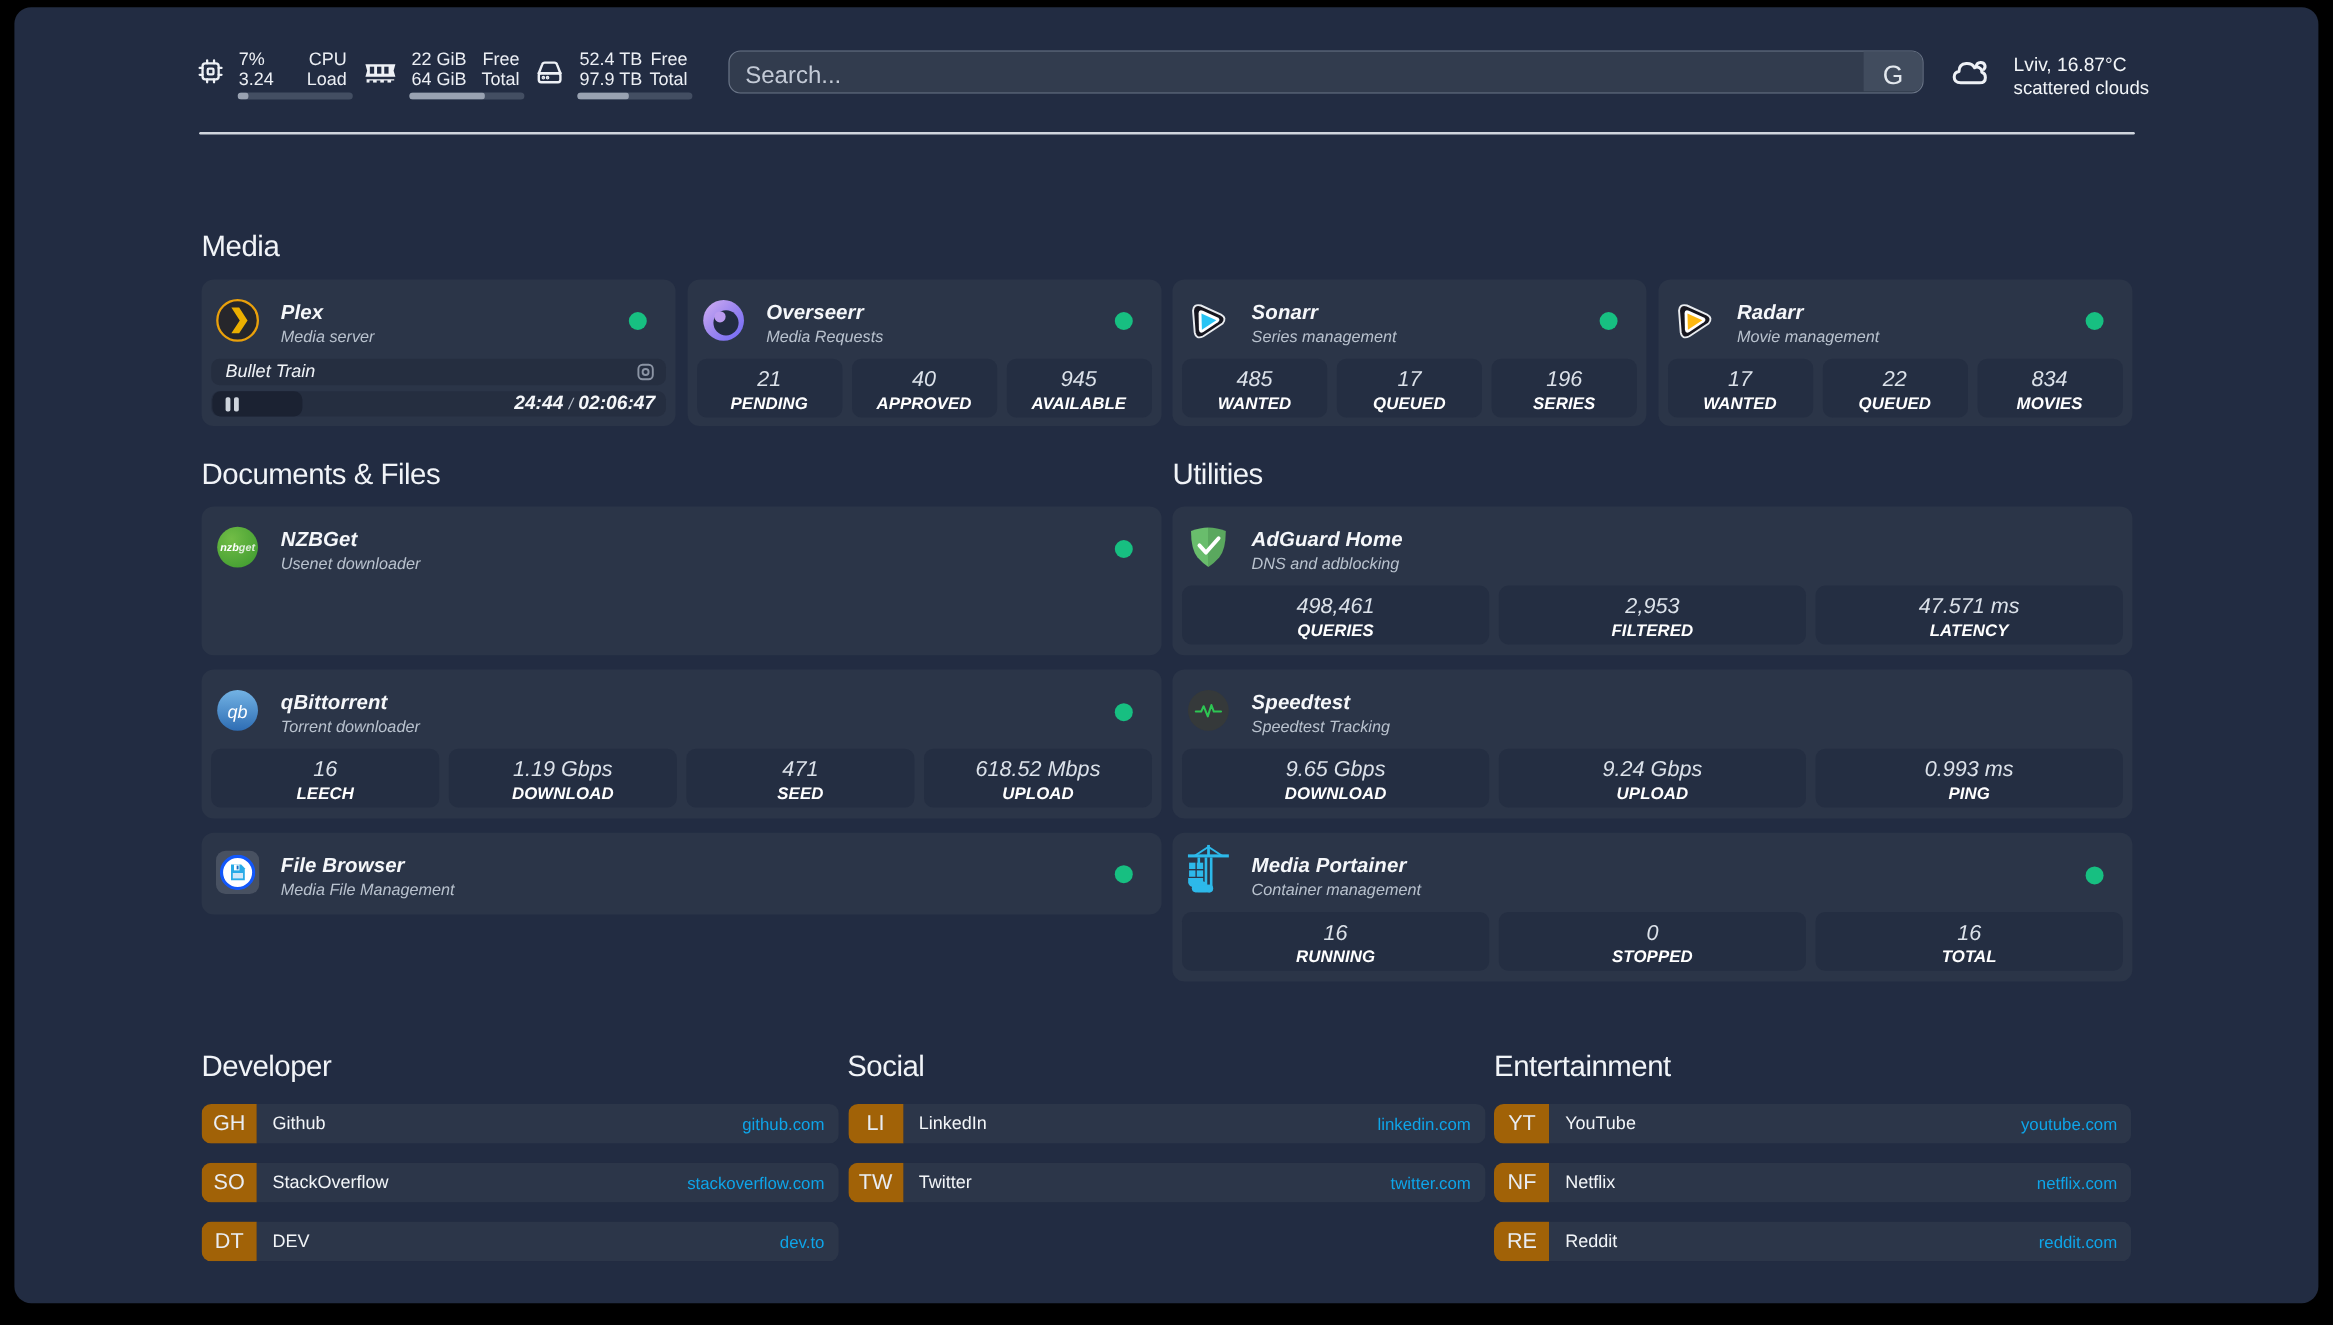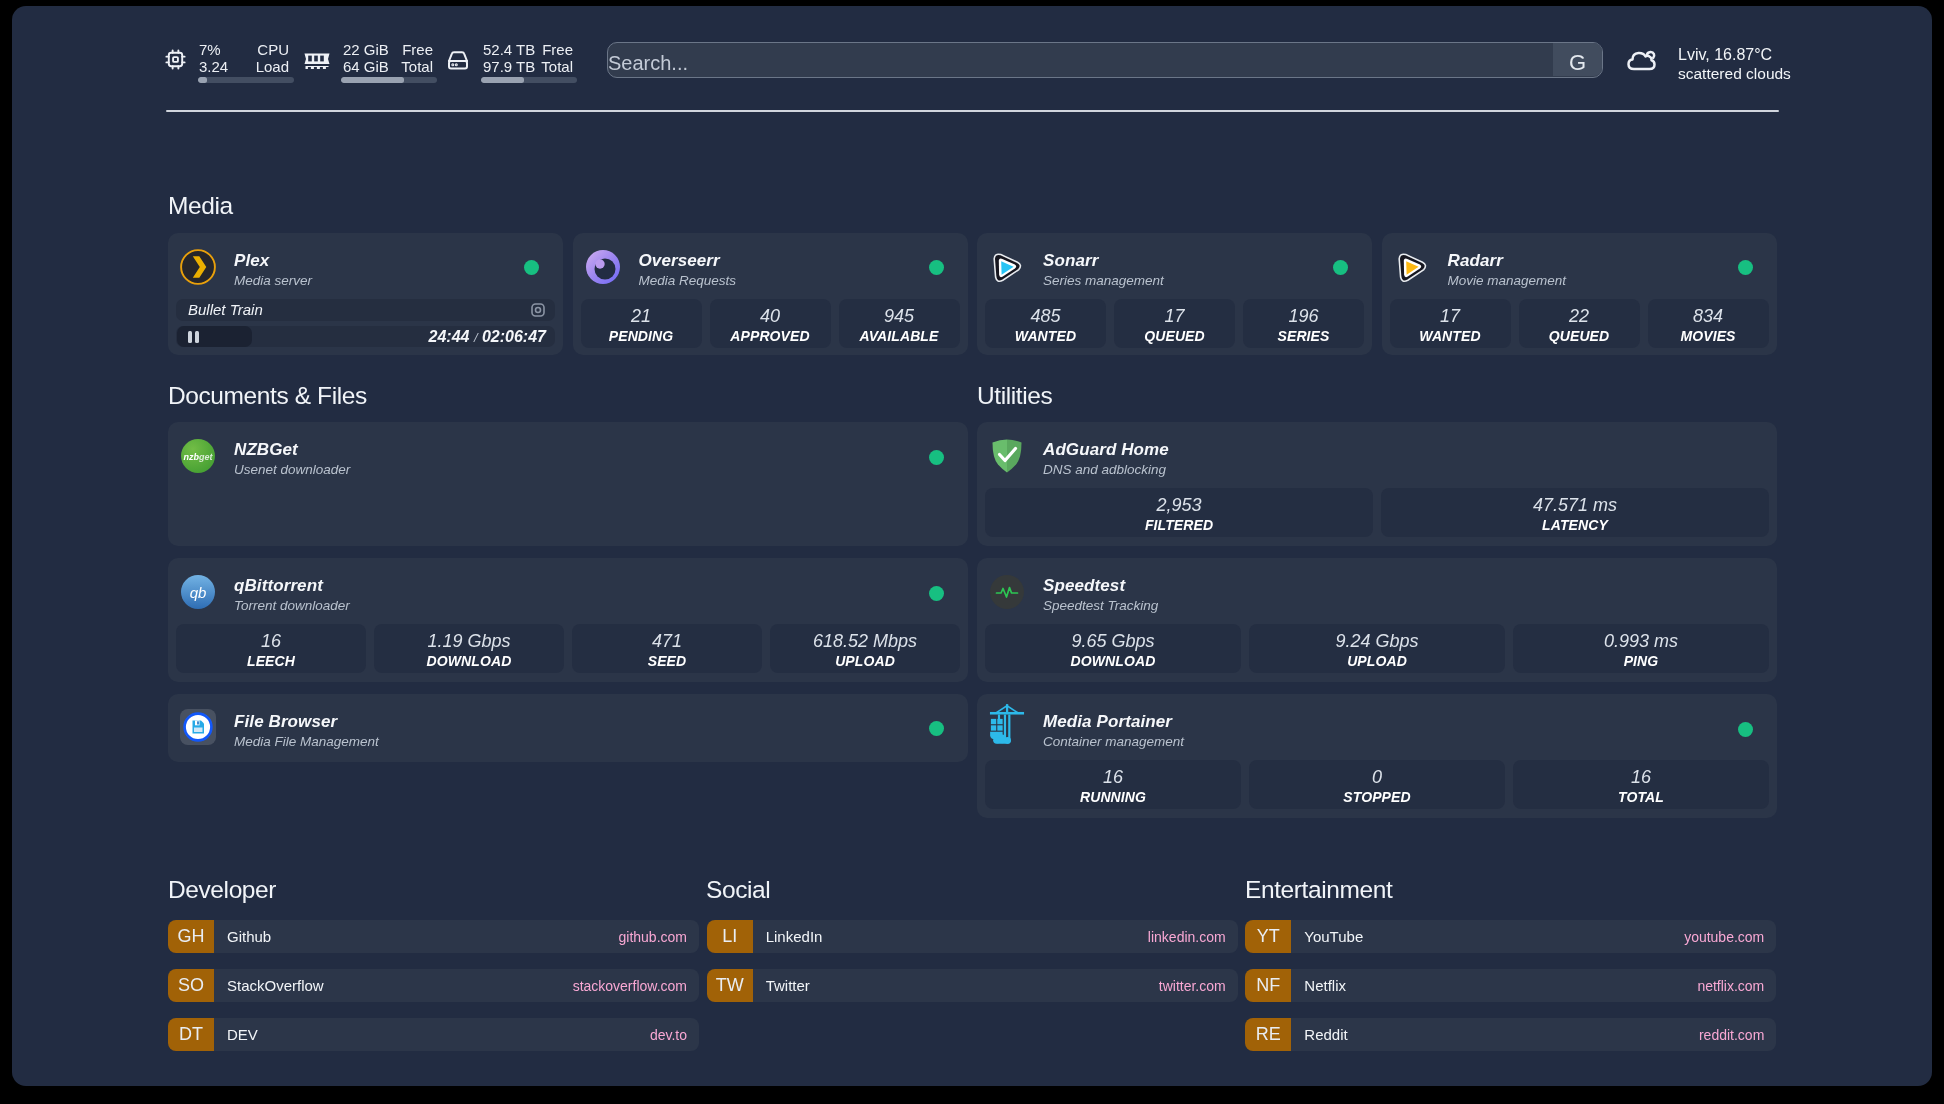--- a/index.html
+++ b/index.html
@@ -6,21 +6,21 @@
   html,body { width:1944px; height:1104px; background:#000; font-family:"Liberation Sans", sans-serif; overflow:hidden; }
   .panel { position:absolute; left:12px; top:6px; width:1920px; height:1080px; background:#222c42; border-radius:14px; }
   .abs { position:absolute; }
 
   
   .resw { position:absolute; width:90px; color:#eceff4; font-size:15px; }
   .resline { display:flex; justify-content:space-between; height:17px; line-height:17px; }
   .resbar { position:absolute; width:96px; height:5.5px; border-radius:3px; background:#434e62; overflow:hidden; }
   .resbar i { display:block; height:100%; border-radius:2.5px; background:#99a2b1; }
 
-  .search { position:absolute; left:607px; top:42px; width:996px; height:36px; border:1.5px solid #6b7688; background:#323c4e; border-radius:10px; color:#c3cad6; font-size:20px; line-height:40px; }
+  .search { position:absolute; left:607px; top:42px; width:996px; height:36px; border:1.5px solid #6b7688; background:#323c4e; border-radius:10px; color:#c3cad6; font-size:20px; line-height:40px; padding-left:13px; }
   .gbtn { position:absolute; right:0; top:0; width:49px; height:33px; background:#414c5e; border-radius:0 8px 8px 0; color:#e3e8ee; text-align:center; line-height:39px; font-size:22px; }
 
   .weather-txt { position:absolute; left:1678px; top:45px; color:#f2f5f8; font-size:16px; line-height:19px; }
 
   .hr { position:absolute; left:166px; top:110px; width:1613px; height:2px; background:#d0d5dd; border-radius:1px; }
 
   
   .h2 { position:absolute; color:#f1f4f8; font-size:24.5px; font-weight:400; letter-spacing:-0.4px; }
 
   .card { position:absolute; background:#2b3548; border-radius:10px;font-style:italic; }
@@ -35,21 +35,21 @@
   .stat .l { font-size:14px; font-weight:700; color:#fff; line-height:20px; letter-spacing:.1px; }
 
   
   .prow { position:absolute; left:8px; right:8px; height:22px; background:rgba(16,22,36,.22); border-radius:7px; }
 
   
   .bm { position:absolute; height:33px; display:flex; border-radius:8px; overflow:hidden; }
   .bm .ab { width:46px; background:#a16207; color:#e9edf3; font-size:18px; display:flex; align-items:center; justify-content:center; }
   .bm .mn { flex:1; background:#2c3649; display:flex; align-items:center; }
   .bm .nm { margin-left:13px; font-size:15px; color:#f2f5f8; flex:1; }
-  .bm .url { margin-right:12px; font-size:14px; color:#f9a8d4; }
+  .bm .url { margin-right:12px; font-size:14px; color:#0ea5e9; }
 </style>
 </head>
 <body>
 <div class="panel"></div>
 
 <svg class="abs" style="left:164px;top:48px" width="23" height="23" viewBox="0 0 24 24" fill="none" stroke="#eef1f6" stroke-width="2" stroke-linecap="round" stroke-linejoin="round">
   <rect x="5" y="5" width="14" height="14" rx="2.5"></rect>
   <rect x="9.5" y="9.5" width="5" height="5" rx="1"></rect>
   <path d="M9 2.5v2.5M15 2.5v2.5M9 19v2.5M15 19v2.5M2.5 9h2.5M2.5 15h2.5M19 9h2.5M19 15h2.5"></path>
 </svg>
@@ -308,20 +308,24 @@
           <stop offset=".5" stop-color="#5aa85e"></stop>
           <stop offset="1" stop-color="#5aa85e"></stop>
     </linearGradient>
       </defs>
     <path d="M18 1.5 Q25 1.5 32.5 4.5 Q32.5 20 27 26.5 Q22.5 31.5 18 34.5 Q13.5 31.5 9 26.5 Q3.5 20 3.5 4.5 Q11 1.5 18 1.5 Z" fill="url(#agg)"></path>
     <path d="M10.5 16.5 L16 22.5 L26.5 10.5" fill="none" stroke="#fff" stroke-width="3.2" stroke-linecap="round" stroke-linejoin="round"></path>
   </svg>
   <div class="ctitle">AdGuard Home</div>
   <div class="csub">DNS and adblocking</div>
   <div class="stats">
+    <div class="stat">
+        <div class="v">498,461</div>
+        <div class="l">QUERIES</div>
+      </div>
     <div class="stat">
         <div class="v">2,953</div>
         <div class="l">FILTERED</div>
       </div>
     <div class="stat">
         <div class="v">47.571 ms</div>
         <div class="l">LATENCY</div>
       </div>
   </div>
 </div>

